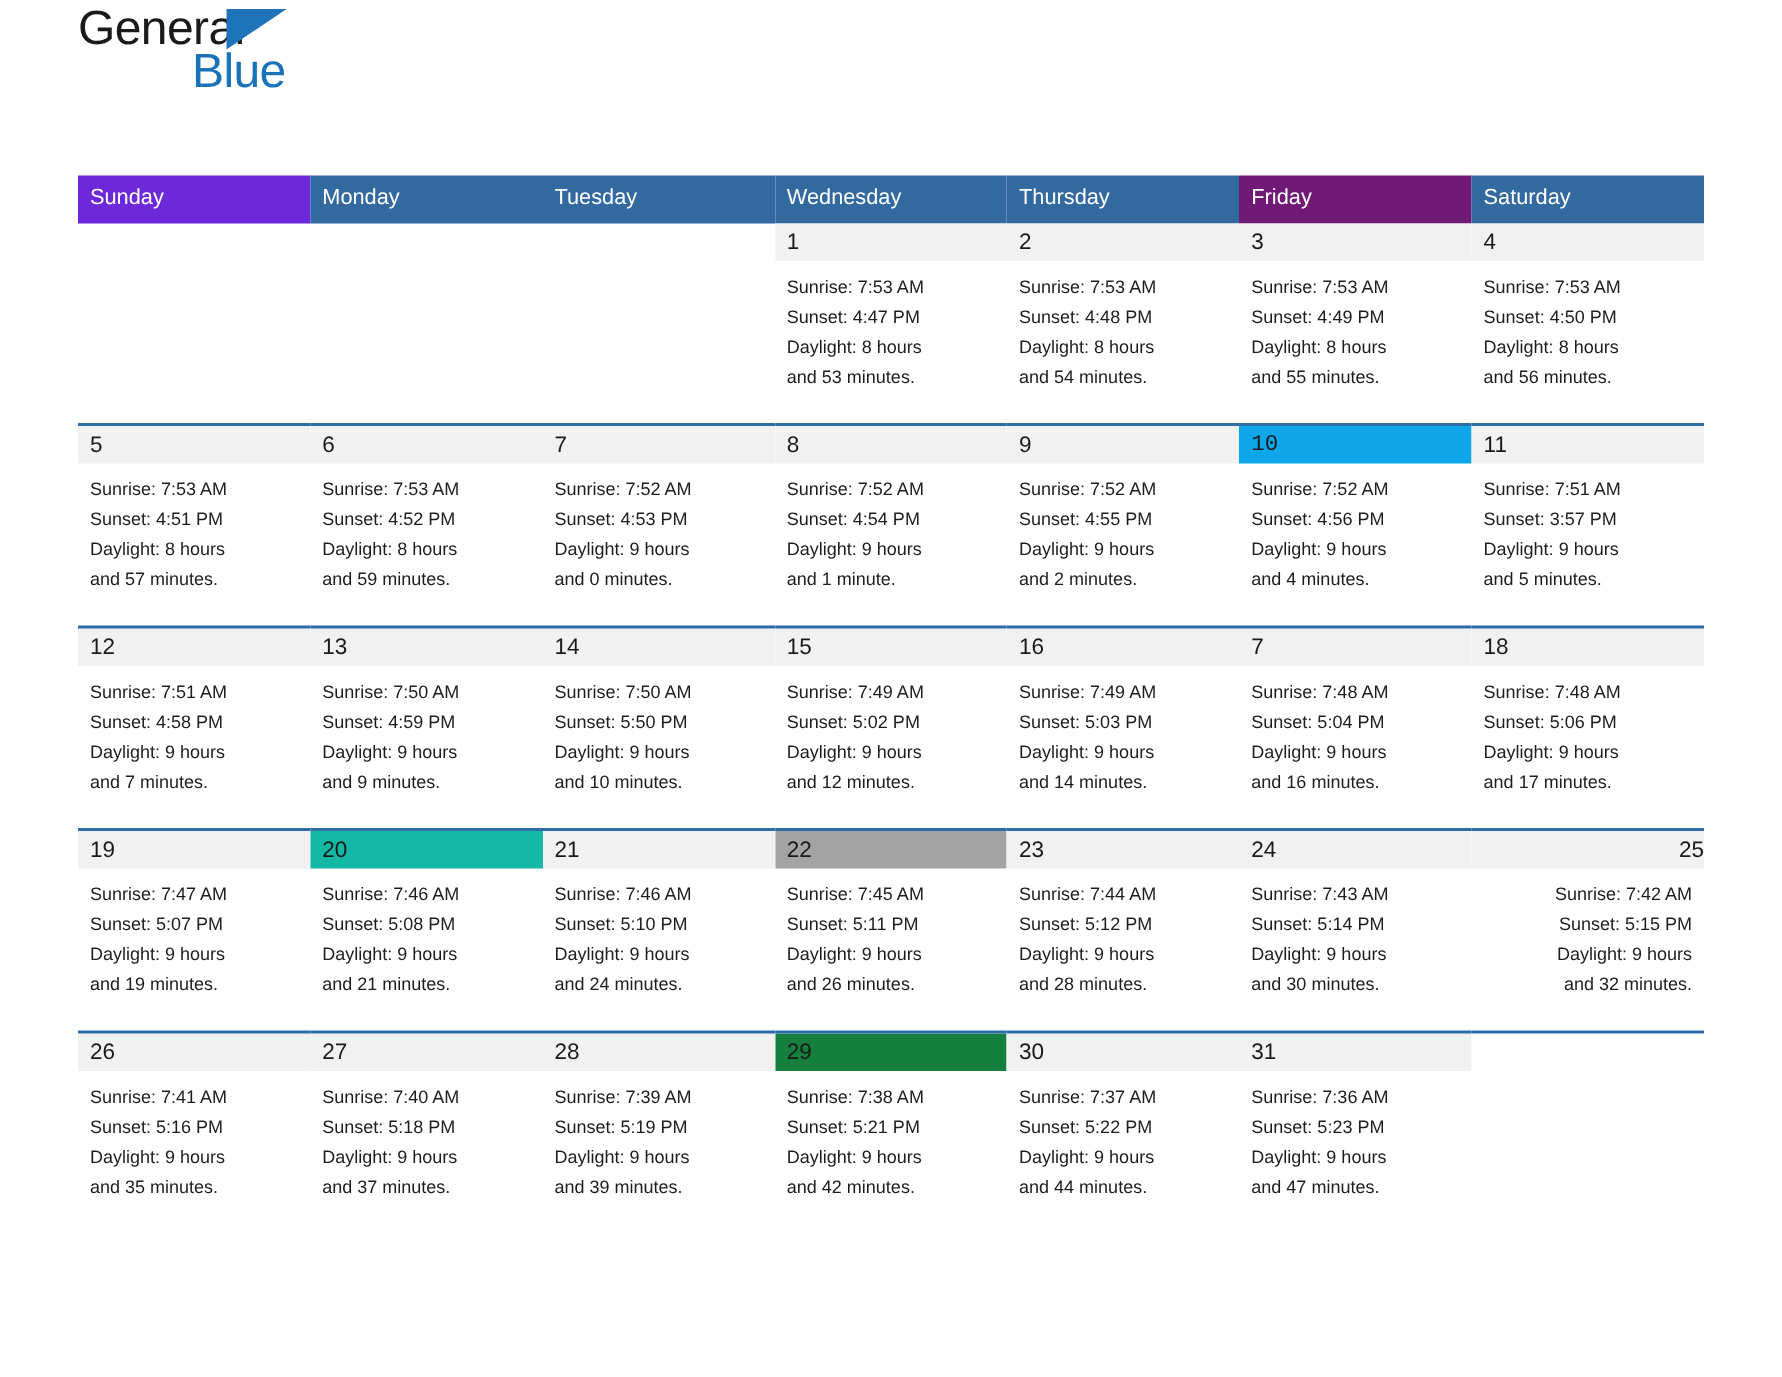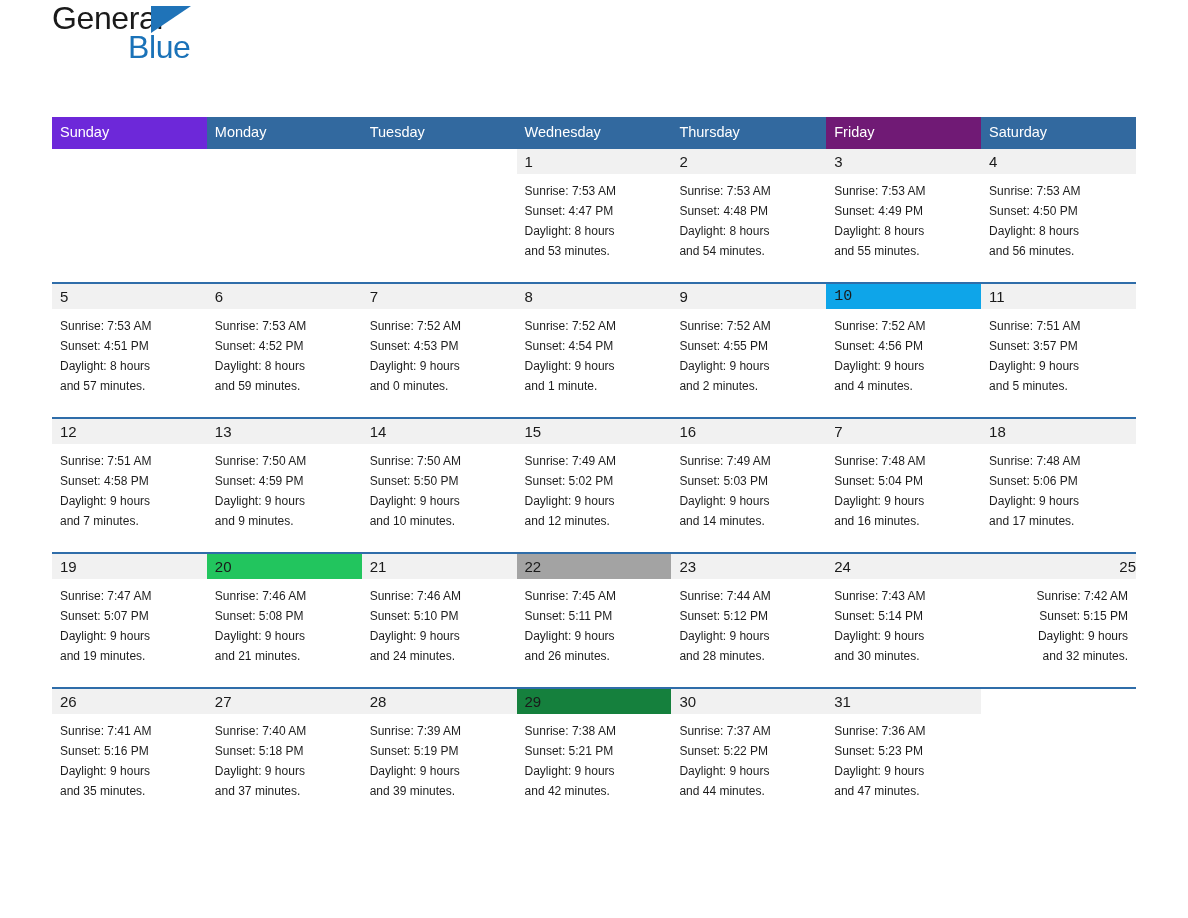--- a/index.html
+++ b/index.html
@@ -419,21 +419,21 @@
               <div class="info">
                 <div>Sunrise: 7:47 AM</div>
                 <div>Sunset: 5:07 PM</div>
                 <div>Daylight: 9 hours</div>
                 <div>and 19 minutes.</div>
               </div>
             </div>
           </td>
           <td style="border-top-color: rgb(47, 109, 169);">
             <div class="cell">
-              <div class="daynum-band" style="background: #22c55e;">20</div>
+              <div class="daynum-band" style="background: #14b8a6;">20</div>
               <div class="info">
                 <div>Sunrise: 7:46 AM</div>
                 <div>Sunset: 5:08 PM</div>
                 <div>Daylight: 9 hours</div>
                 <div>and 21 minutes.</div>
               </div>
             </div>
           </td>
           <td style="border-top-color: rgb(47, 109, 169);">
             <div class="cell">

